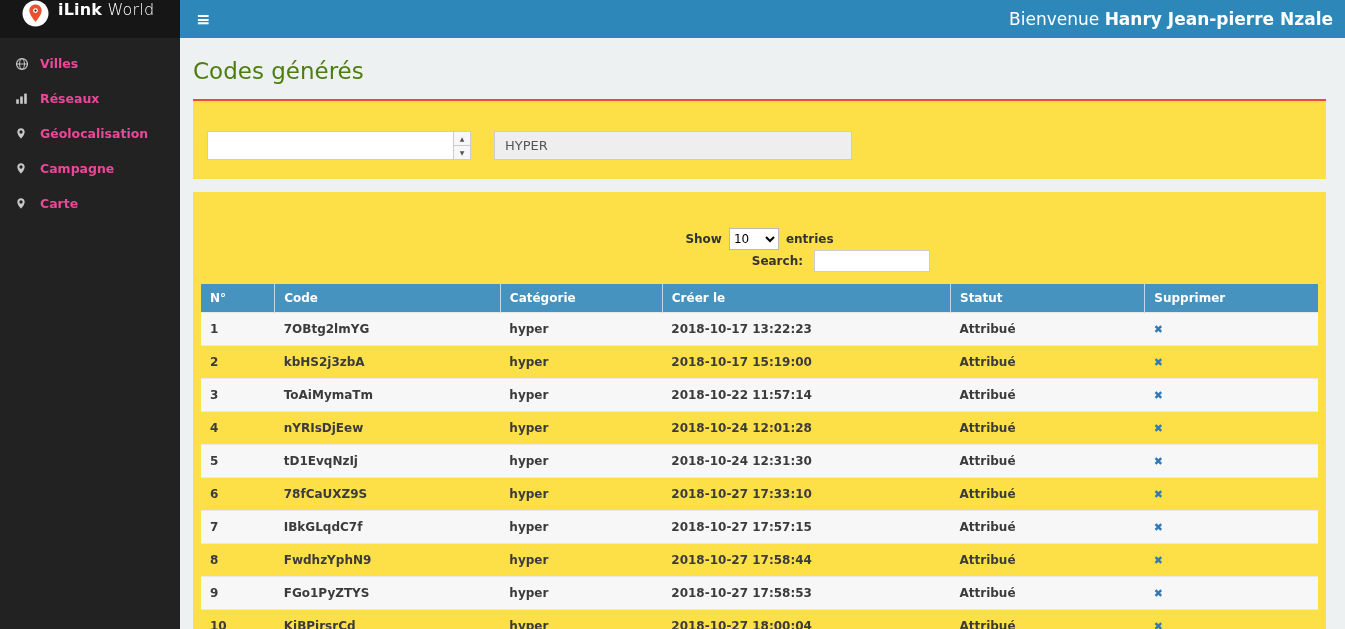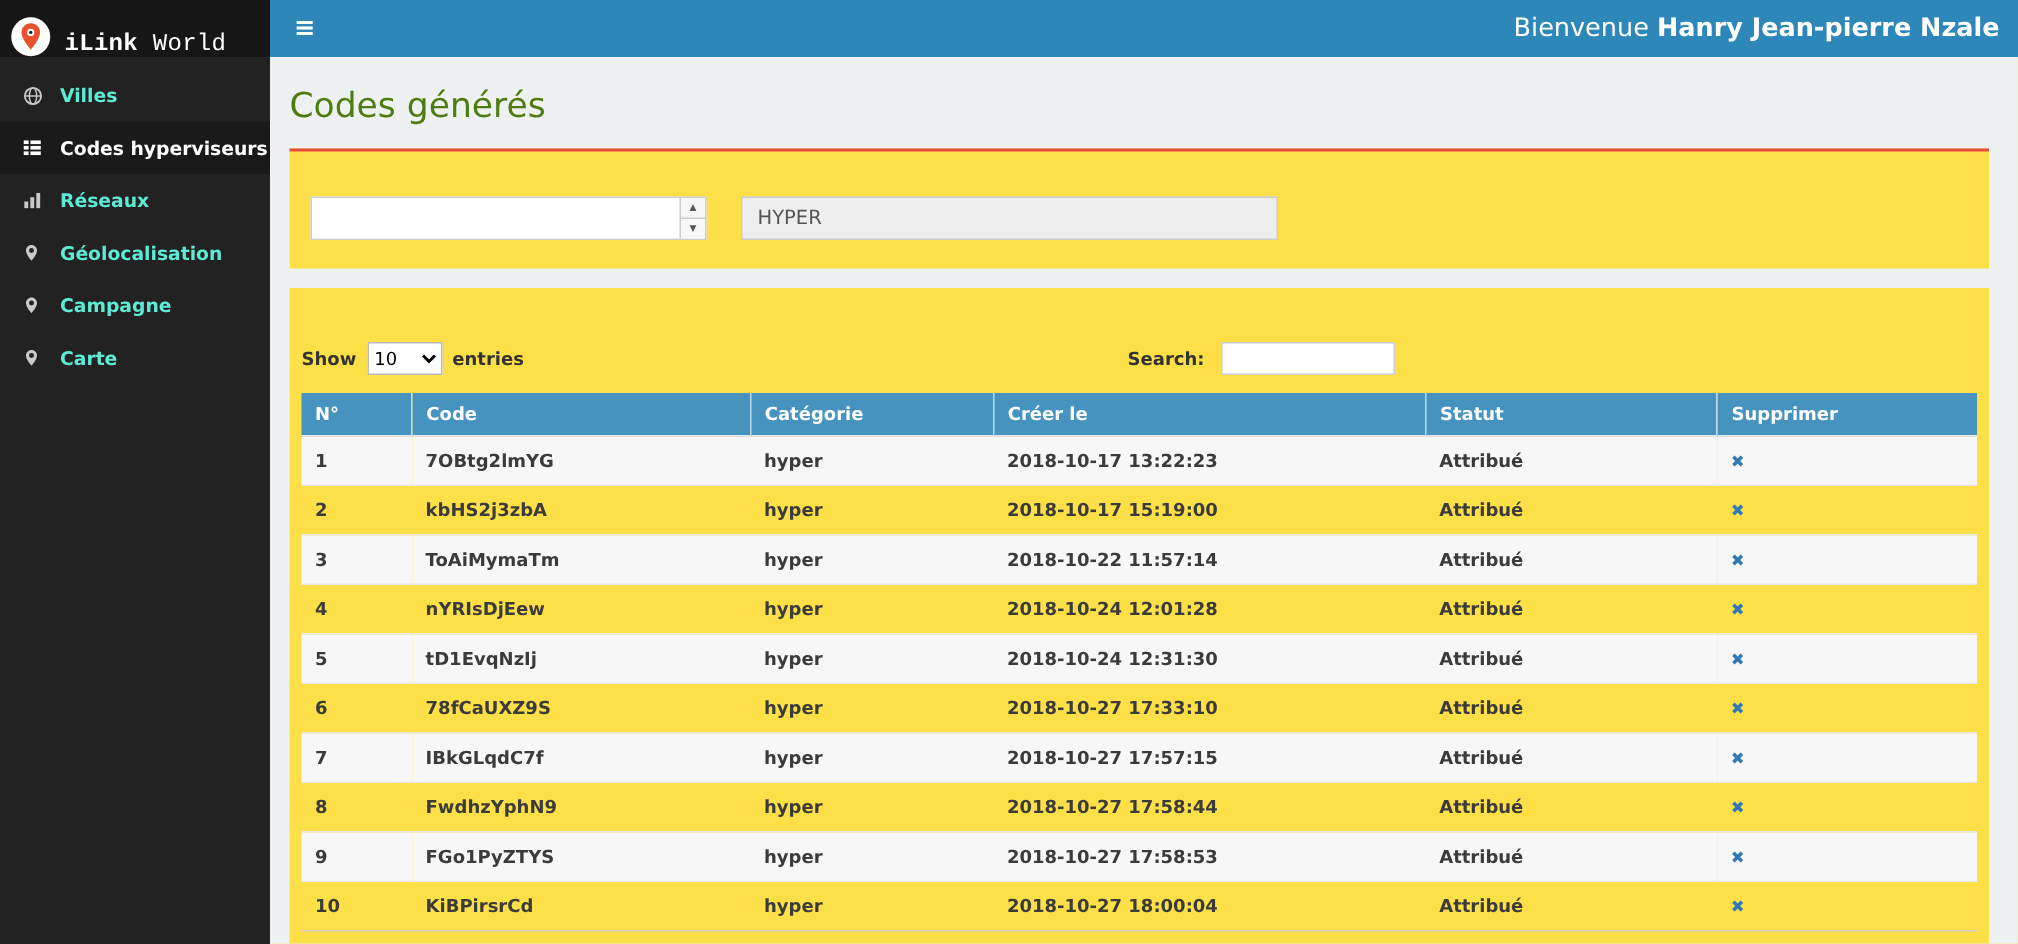--- a/index.html
+++ b/index.html
@@ -4,51 +4,51 @@
 <style>
   :root{
     --topbar:#2d87b9; --thead:#4793c0; --accent:#e74c3c;
     --link:#3178b5; --sidebar:#222222; --brandbg:#161616;
   }
   *{box-sizing:border-box;}
   html,body{margin:0;padding:0;width:1345px;height:629px;overflow:hidden;
     font-family:"DejaVu Sans","Liberation Sans",sans-serif;background:#eef1f2;color:#333;}
   
   .topbar{position:fixed;top:0;left:0;width:1345px;height:38px;display:flex;z-index:10;}
-  .brand{width:180px;background:var(--brandbg);display:flex;align-items:flex-end;padding-left:7px;flex:none;font-family:Liberation Mono, monospace;}
+  .brand{width:180px;background:var(--brandbg);display:flex;align-items:flex-start;padding-left:22px;flex:none;}
   .brand-text{color:#fff;font-size:16px;margin-left:9px;letter-spacing:.2px;}
   .brand-text b{font-weight:700;}
   .brand-text span{font-weight:300;}
   .topnav{flex:1;background:var(--topbar);display:flex;align-items:center;justify-content:space-between;padding:0 12px 0 16px;}
   .menu-toggle{color:#fff;font-size:17px;font-weight:700;cursor:pointer;line-height:1;}
   .welcome{color:#fff;font-size:17px;}
   .welcome b{font-weight:700;}
   
   .sidebar{position:fixed;top:38px;left:0;bottom:0;width:180px;background:var(--sidebar);padding-top:8px;}
   .side-item{display:flex;align-items:center;height:35px;padding-left:15px;gap:10px;
-    color:#5eead4;font-size:12.5px;font-weight:600;cursor:pointer;}
+    color:#ec4899;font-size:12.5px;font-weight:600;cursor:pointer;}
   .side-item.active{background:#1a1a1a;color:#fff;}
   .side-icon{color:#c9c9c9;display:flex;align-items:center;width:15px;flex:none;}
   .side-item.active .side-icon{color:#fff;}
   
   .main{margin-left:180px;margin-top:38px;height:591px;padding:0 19px 0 13px;overflow:hidden;}
   .page-title{font-size:23px;font-weight:400;color:#4d7c0f;margin:20px 0 15px;}
   .panel{background:#fde047;}
   .panel-form{border-top:2px solid var(--accent);padding:30px 14px 19px;display:flex;align-items:center;gap:23px;}
   .stepper{width:264px;height:29px;border:1px solid #ccc;background:#fff;display:flex;flex:none;}
   .stepper input{flex:1;border:none;outline:none;padding:0 8px;font-size:13px;min-width:0;font-family:inherit;}
   .spin{width:17px;border-left:1px solid #ccc;display:flex;flex-direction:column;background:#f7f7f7;}
   .spin .sp{flex:1;display:flex;align-items:center;justify-content:center;font-size:6px;color:#555;cursor:pointer;}
   .spin .sp:first-child{border-bottom:1px solid #ccc;}
   .hyper-input{width:358px;height:29px;background:#eee;border:1px solid #ccc;color:#555;
     font-size:13px;padding:0 10px;flex:none;font-family:inherit;}
   .generate-btn{flex:1;height:29px;background:var(--accent);border:none;border-radius:3px;
     color:#fff;font-size:13px;cursor:pointer;font-family:inherit;}
   .panel-table{margin-top:13px;padding:36px 8px 10px;}
-  .controls{display:flex;align-items:center;font-size:12px;font-weight:700;color:#333;margin-bottom:12px;}
+  .controls{display:flex;align-items:center;font-size:12px;font-weight:700;color:#333;margin-bottom:12px;flex-direction:column;}
   .show-group{display:flex;align-items:center;gap:7px;}
   .show-select{height:22px;width:50px;font-size:12px;border:1px solid #b9b9b9;background:#fff;font-family:inherit;}
   .search-group{display:flex;align-items:center;gap:11px;margin-left:auto;margin-right:388px;}
   .search-input{width:116px;height:22px;border:1px solid #ccc;padding:0 6px;font-size:12px;font-family:inherit;}
   table{width:100%;border-collapse:collapse;font-size:12px;color:#333;table-layout:fixed;}
   thead th{background:var(--thead);color:#fff;text-align:left;font-weight:700;font-size:12px;
     padding:7px 9px;border-right:1px solid rgba(255,255,255,.65);}
   thead th:last-child{border-right:none;}
   th:nth-child(1){width:6.6%;} th:nth-child(2){width:20.2%;} th:nth-child(3){width:14.5%;}
   th:nth-child(4){width:25.8%;} th:nth-child(5){width:17.4%;} th:nth-child(6){width:15.5%;}
@@ -83,33 +83,20 @@
       <div class="side-item">
         <span class="side-icon">
           <svg viewBox="0 0 16 16" width="14" height="14">
             <circle cx="8" cy="8" r="6.2" fill="none" stroke="currentColor" stroke-width="1.4"></circle>
             <ellipse cx="8" cy="8" rx="2.8" ry="6.2" fill="none" stroke="currentColor" stroke-width="1.1"></ellipse>
             <line x1="1.8" y1="8" x2="14.2" y2="8" stroke="currentColor" stroke-width="1.1"></line>
           </svg>
         </span>
         <span>Villes</span>
       </div>
-      <div class="side-item active">
-        <span class="side-icon">
-          <svg viewBox="0 0 16 16" width="13" height="13">
-            <rect x="1" y="2" width="4" height="3" fill="currentColor"></rect>
-            <rect x="6.5" y="2" width="8.5" height="3" fill="currentColor"></rect>
-            <rect x="1" y="6.5" width="4" height="3" fill="currentColor"></rect>
-            <rect x="6.5" y="6.5" width="8.5" height="3" fill="currentColor"></rect>
-            <rect x="1" y="11" width="4" height="3" fill="currentColor"></rect>
-            <rect x="6.5" y="11" width="8.5" height="3" fill="currentColor"></rect>
-          </svg>
-        </span>
-        <span>Codes hyperviseurs</span>
-      </div>
       <div class="side-item">
         <span class="side-icon">
           <svg viewBox="0 0 16 16" width="13" height="13">
             <rect x="1.5" y="9" width="3.2" height="5.5" fill="currentColor"></rect>
             <rect x="6.4" y="5.5" width="3.2" height="9" fill="currentColor"></rect>
             <rect x="11.3" y="2" width="3.2" height="12.5" fill="currentColor"></rect>
           </svg>
         </span>
         <span>Réseaux</span>
       </div>

